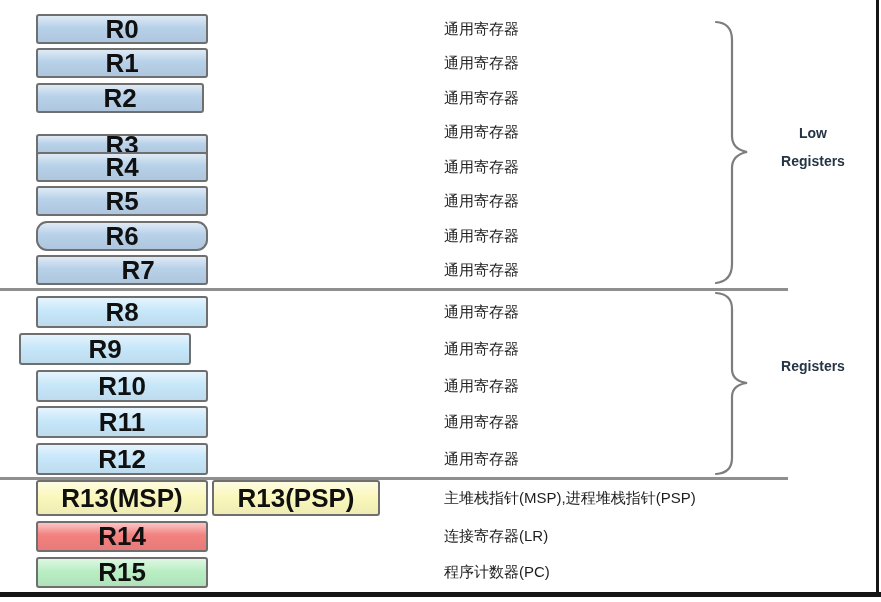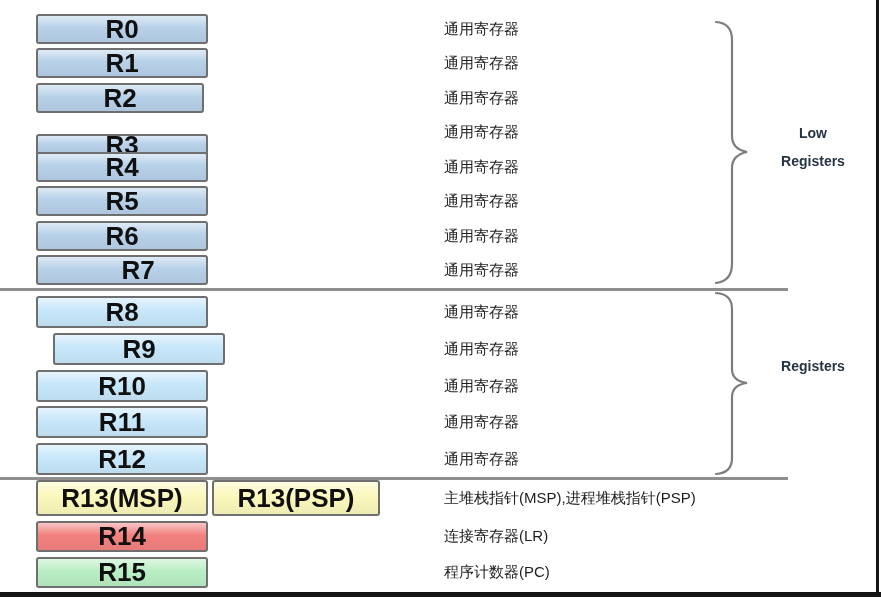--- a/index.html
+++ b/index.html
@@ -44,27 +44,27 @@
       <div class="reg-box v-low" style="left: 36px; top: 48px; width: 172px; height: 30px;">R1</div>
       <div class="desc" style="top: 48px; height: 30px;">通用寄存器</div>
       <div class="reg-box v-low" style="left: 36px; top: 83px; width: 168px; height: 30px;">R2</div>
       <div class="desc" style="top: 83px; height: 30px;">通用寄存器</div>
       <div class="reg-box v-low" style="left: 36px; top: 134px; width: 172px; height: 22px;">R3</div>
       <div class="desc" style="top: 117px; height: 30px;">通用寄存器</div>
       <div class="reg-box v-low" style="left: 36px; top: 152px; width: 172px; height: 30px;">R4</div>
       <div class="desc" style="top: 152px; height: 30px;">通用寄存器</div>
       <div class="reg-box v-low" style="left: 36px; top: 186px; width: 172px; height: 30px;">R5</div>
       <div class="desc" style="top: 186px; height: 30px;">通用寄存器</div>
-      <div class="reg-box v-low" style="left: 36px; top: 221px; width: 172px; height: 30px;">R6</div>
+      <div class="reg-box v-low" style="left: 36px; top: 221px; width: 172px; height: 30px; border-radius: 11px;">R6</div>
       <div class="desc" style="top: 221px; height: 30px;">通用寄存器</div>
       <div class="reg-box v-low" style="left: 36px; top: 255px; width: 172px; height: 30px; padding-left: 32px;">R7</div>
       <div class="desc" style="top: 255px; height: 30px;">通用寄存器</div>
       <div class="reg-box v-high" style="left: 36px; top: 296px; width: 172px; height: 32px;">R8</div>
       <div class="desc" style="top: 296px; height: 32px;">通用寄存器</div>
-      <div class="reg-box v-high" style="left: 53px; top: 333px; width: 172px; height: 32px;">R9</div>
+      <div class="reg-box v-high" style="left: 19px; top: 333px; width: 172px; height: 32px;">R9</div>
       <div class="desc" style="top: 333px; height: 32px;">通用寄存器</div>
       <div class="reg-box v-high" style="left: 36px; top: 370px; width: 172px; height: 32px;">R10</div>
       <div class="desc" style="top: 370px; height: 32px;">通用寄存器</div>
       <div class="reg-box v-high" style="left: 36px; top: 406px; width: 172px; height: 32px;">R11</div>
       <div class="desc" style="top: 406px; height: 32px;">通用寄存器</div>
       <div class="reg-box v-high" style="left: 36px; top: 443px; width: 172px; height: 32px;">R12</div>
       <div class="desc" style="top: 443px; height: 32px;">通用寄存器</div>
       <div class="reg-box v-yellow" style="left: 36px; top: 480px; width: 172px; height: 36px;">R13(MSP)</div>
       <div class="reg-box v-yellow" style="left: 212px; top: 480px; width: 168px; height: 36px;">R13(PSP)</div>
       <div class="desc" style="top: 480px; height: 36px;">主堆栈指针(MSP),进程堆栈指针(PSP)</div>

